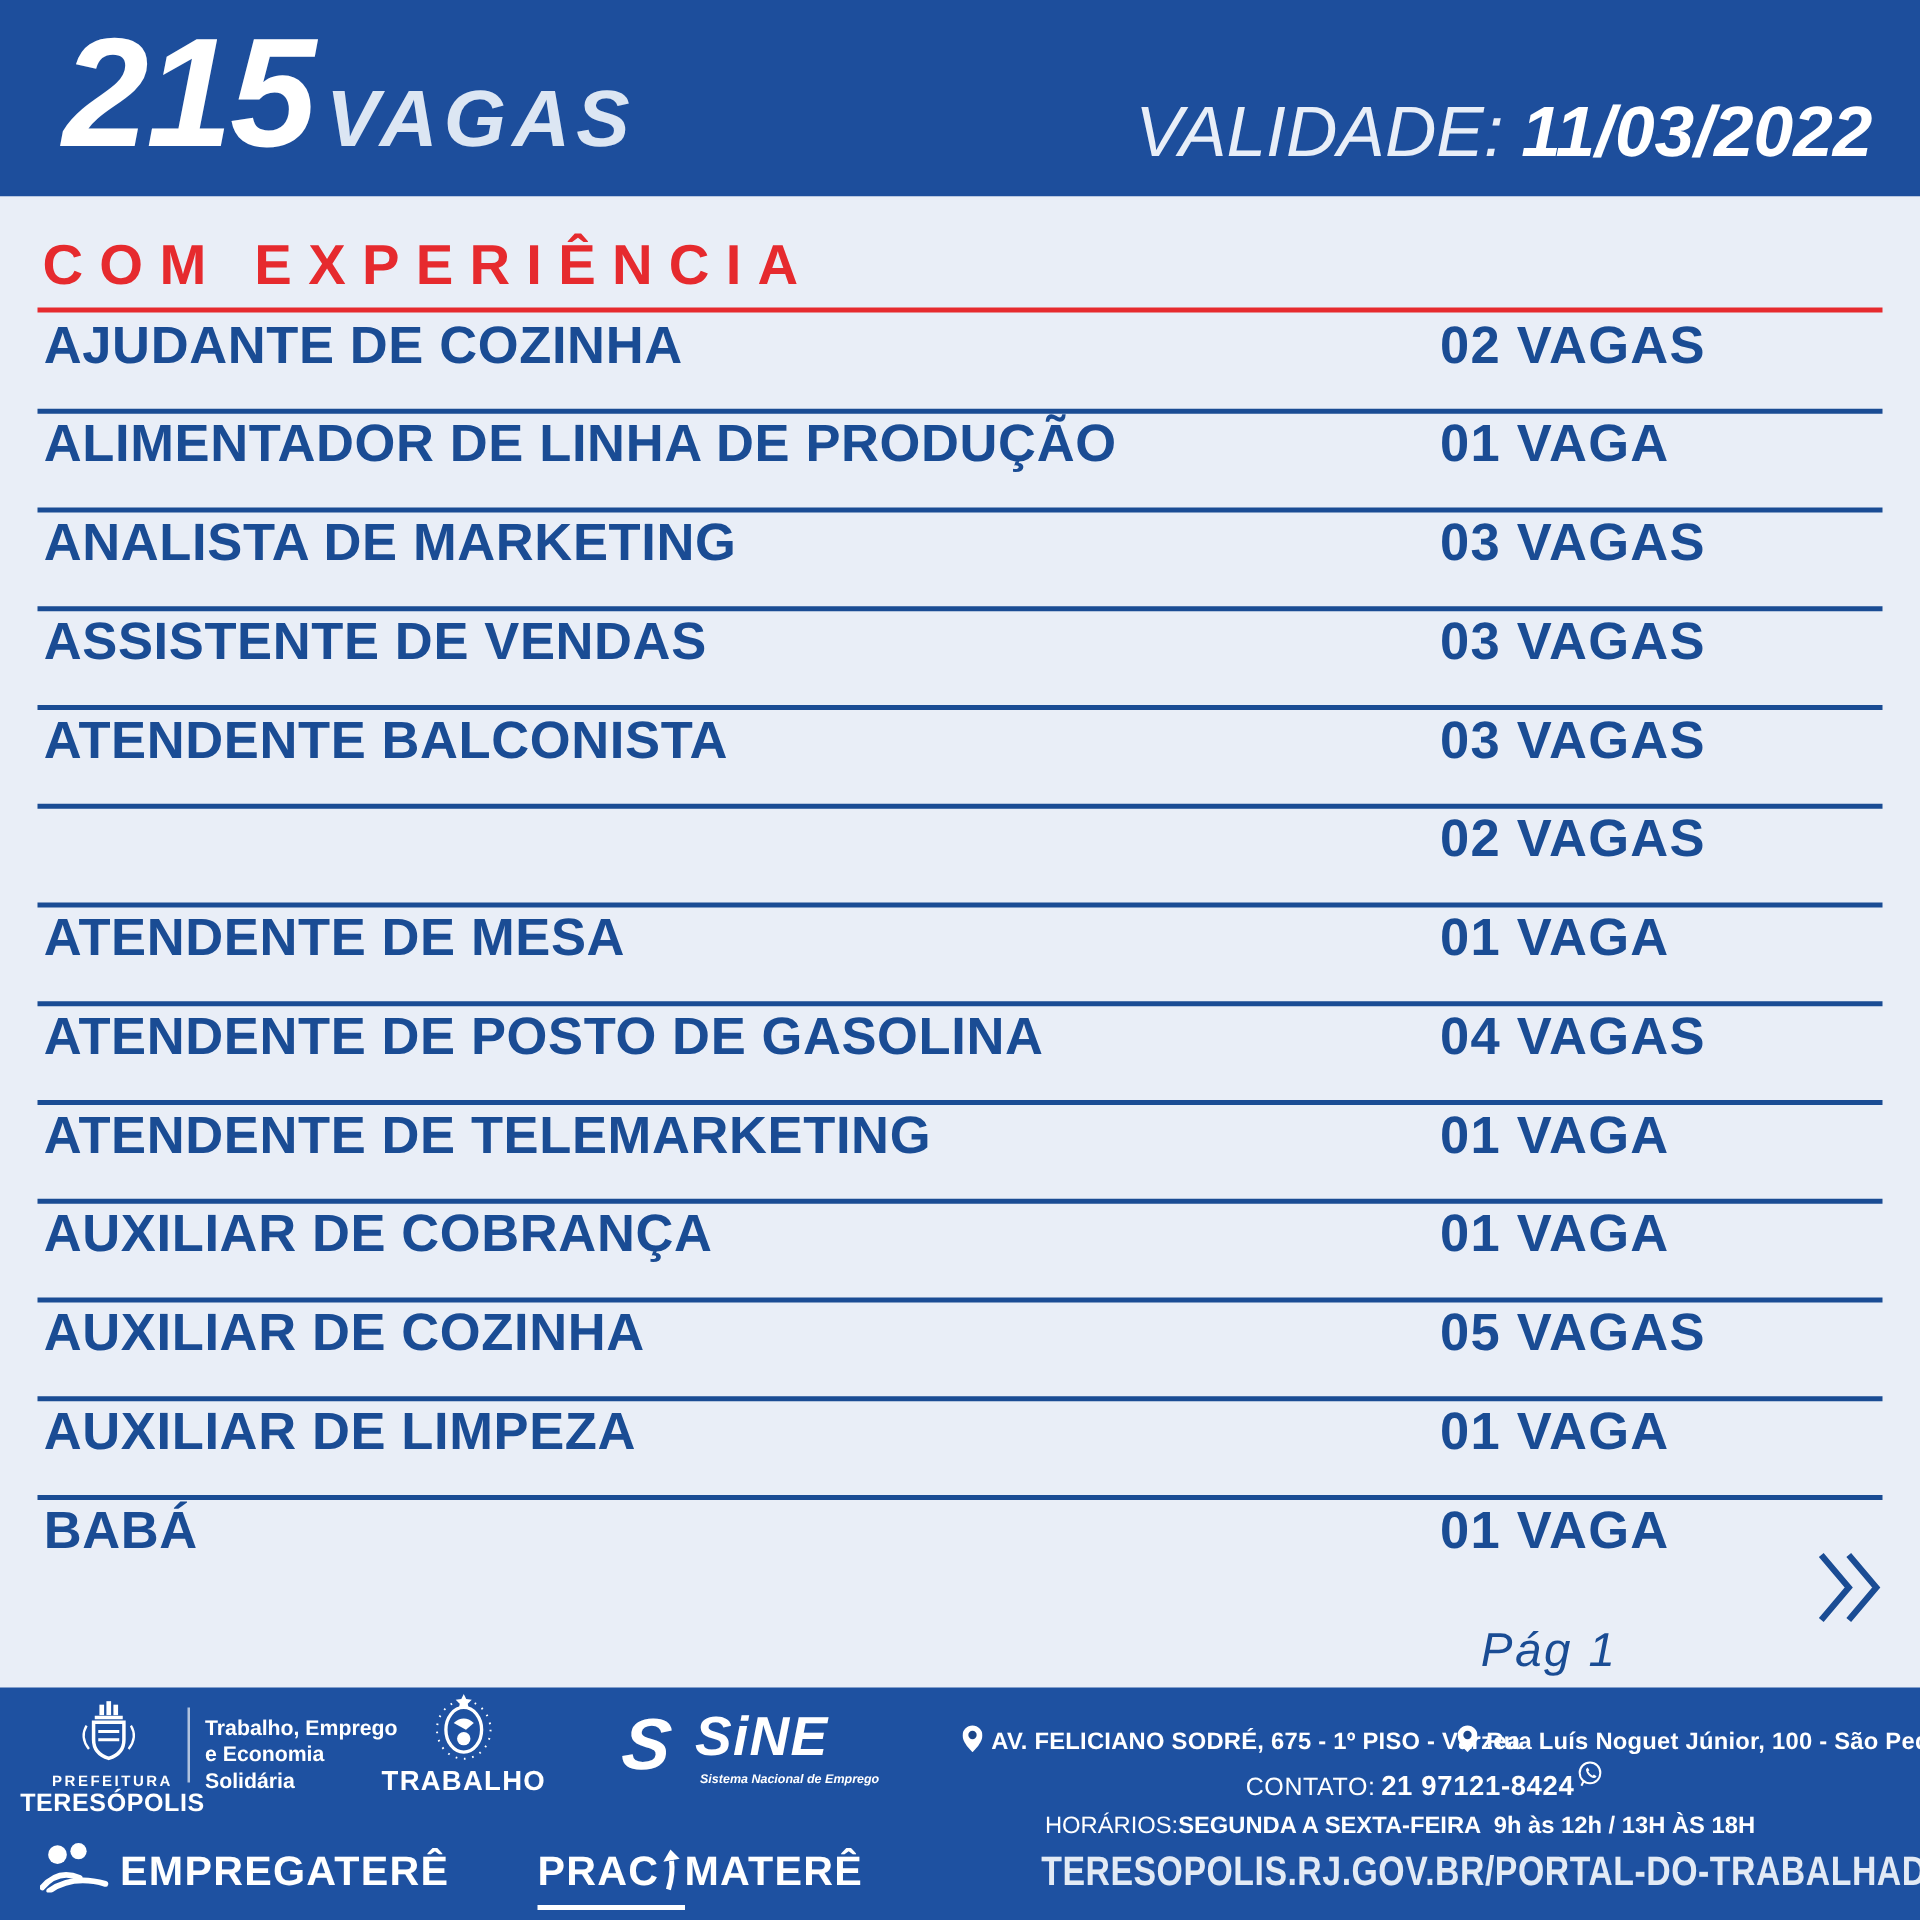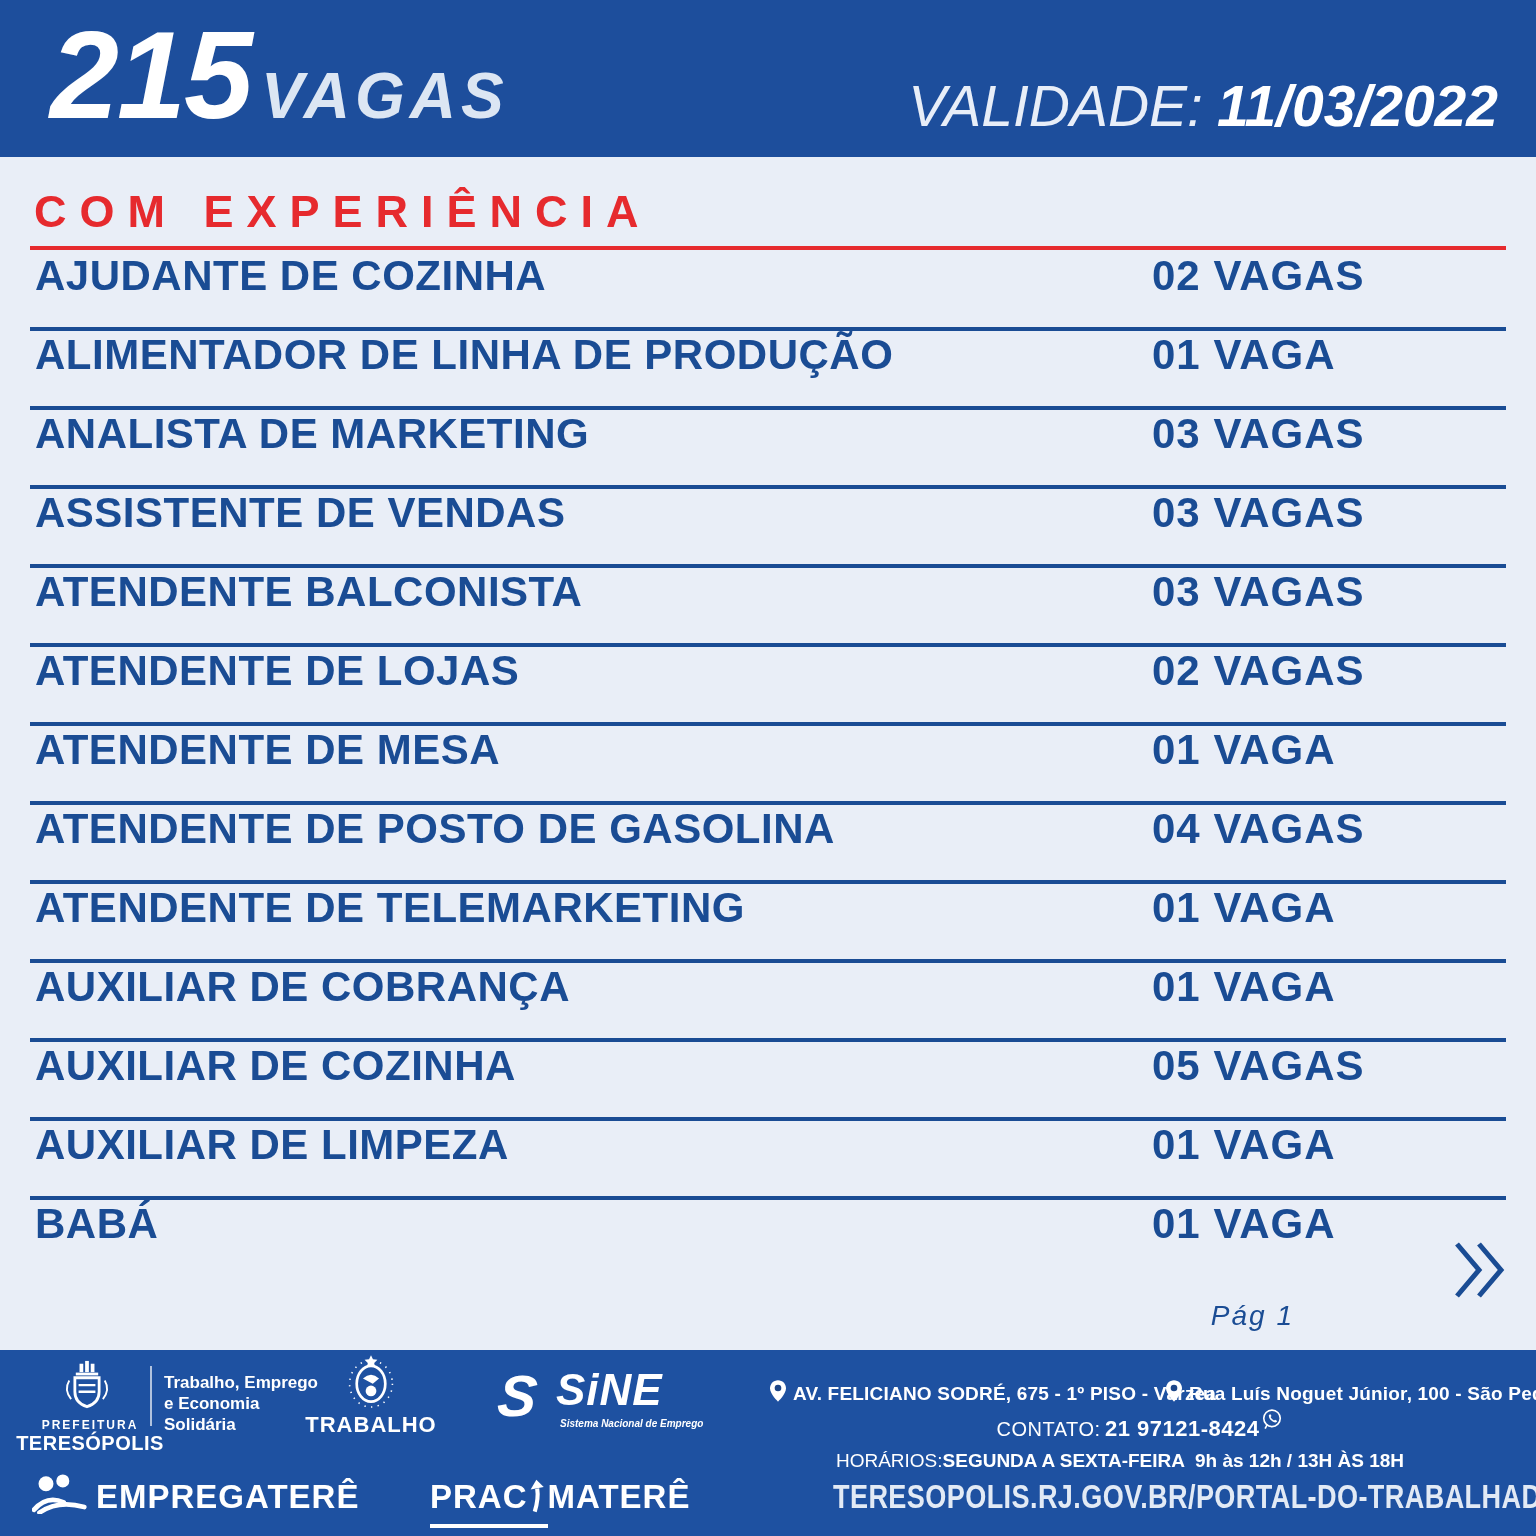--- a/index.html
+++ b/index.html
@@ -65,21 +65,21 @@
   }
   .job-count{
     position:absolute;left:1122px;font-size:42px;font-weight:bold;
     color:var(--text-blue);letter-spacing:1px;white-space:nowrap;
   }
 
   
   .next-chevrons{position:absolute;left:1452px;top:1238px;color:var(--text-blue);cursor:pointer;}
   .page-label{
     position:absolute;right:26px;top:1300px;
-    font-size:28px;font-style:italic;color:var(--text-blue);letter-spacing:2px;
+    font-size:38px;font-style:italic;color:var(--text-blue);letter-spacing:2px;
   }
 
   
   .footer{
     position:absolute;left:0;top:1350px;width:1536px;height:186px;
     background:var(--footer-left-blue);overflow:hidden;color:#fff;
   }
   .footer-dark{
     position:absolute;inset:0;background:var(--footer-right-blue);
     clip-path:polygon(765px 0,1536px 0,1536px 186px,678px 186px);
@@ -172,21 +172,20 @@
     <span class="job-name">ASSISTENTE DE VENDAS</span>
     <span class="job-count">03 VAGAS</span>
   </div>
 
   <div class="job-row">
     <span class="job-name">ATENDENTE BALCONISTA</span>
     <span class="job-count">03 VAGAS</span>
   </div>
 
   <div class="job-row">
-    <span class="job-name">ATENDENTE DE LOJAS</span>
     <span class="job-count">02 VAGAS</span>
   </div>
 
   <div class="job-row">
     <span class="job-name">ATENDENTE DE MESA</span>
     <span class="job-count">01 VAGA</span>
   </div>
 
   <div class="job-row">
     <span class="job-name">ATENDENTE DE POSTO DE GASOLINA</span>

